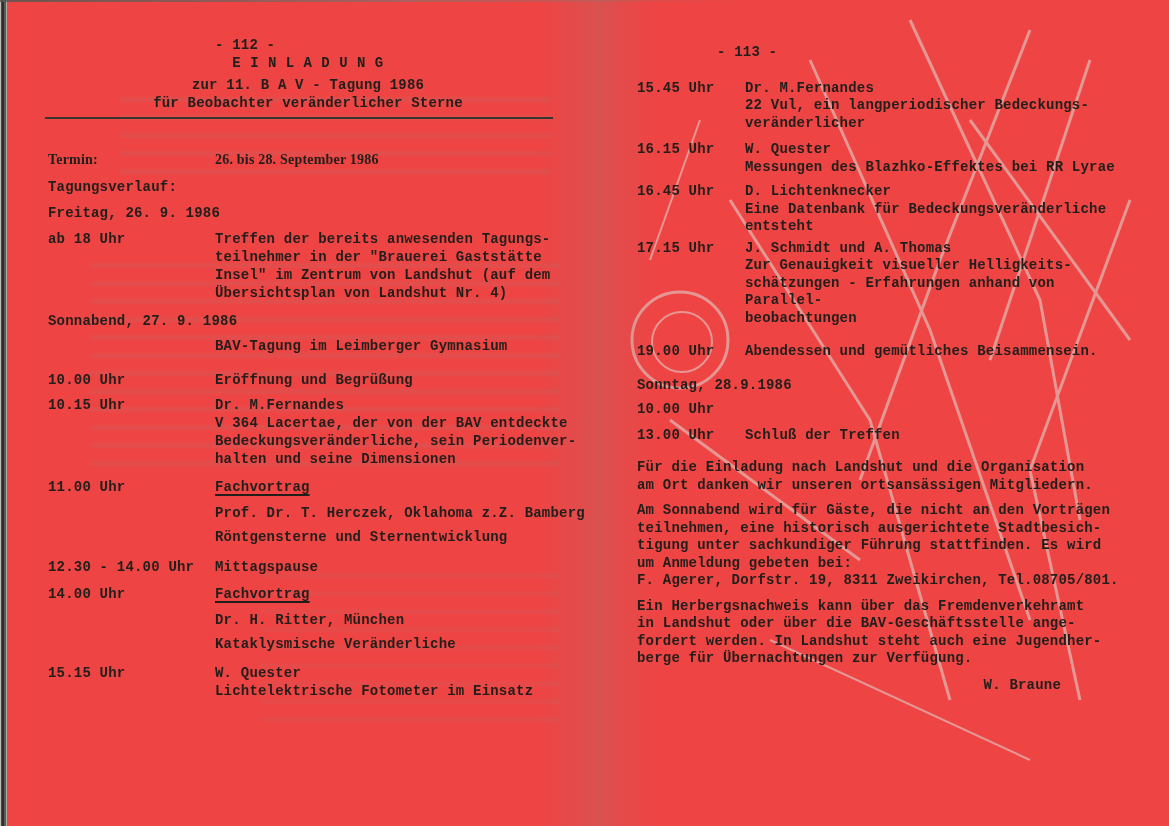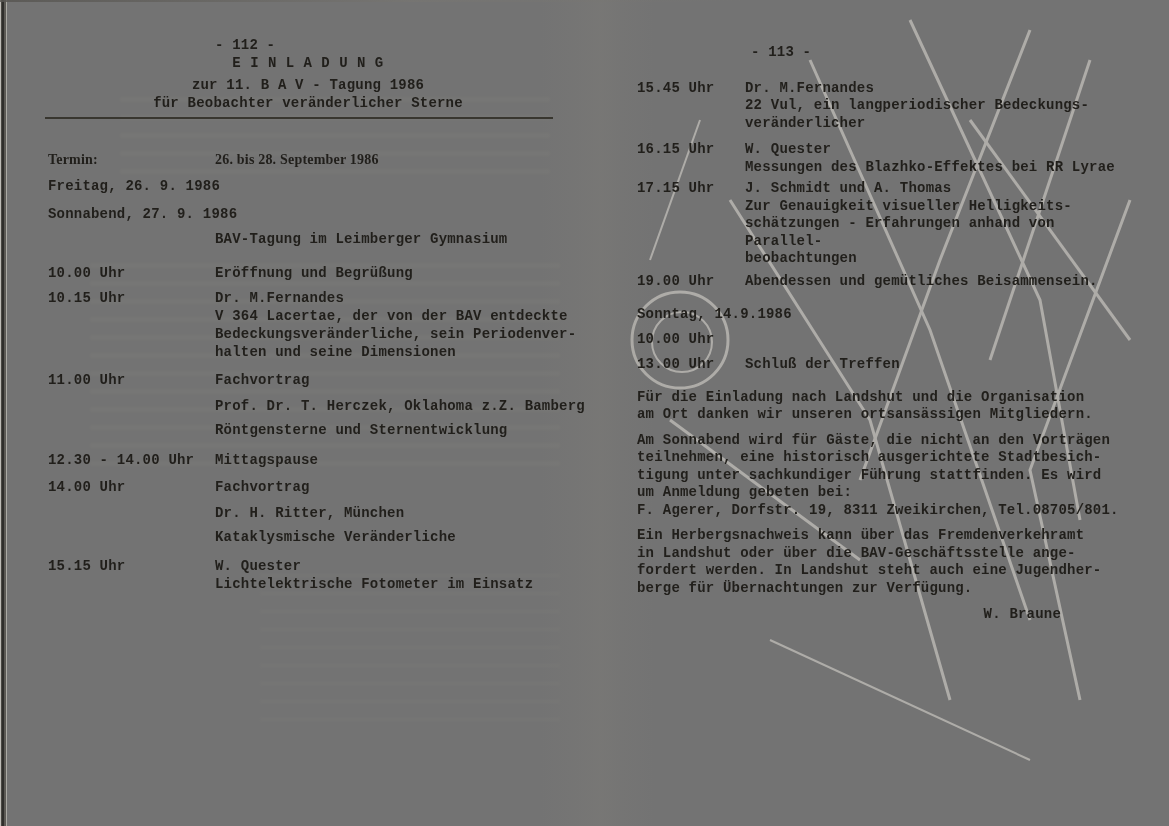--- a/index.html
+++ b/index.html
@@ -1,19 +1,19 @@
 <!DOCTYPE html>
 <html><head>
 <meta charset="utf-8">
 <style>
   html,body{margin:0;padding:0;background:#d8d6d2;}
   .scan{
     position:relative;
     width:1169px;height:826px;
-    background:#737373;
+    background:#ef4444;
     overflow:hidden;
     font-family:"Liberation Mono","DejaVu Sans Mono",monospace;
     font-weight:700;
     color:#211f1b;
     letter-spacing:.2px;
   }
   
   .edge-left{position:absolute;left:0;top:0;width:9px;height:100%;
     background:linear-gradient(90deg,#bdbbb6 0 1px,#4a4843 1px 2px,#2f2e2b 2px 4px,#5b5954 4px 6px,#abaaa4 6px 7px,rgba(171,170,164,0) 7px);}
   .edge-top{position:absolute;left:0;top:0;width:745px;height:2px;
@@ -22,46 +22,46 @@
     background:linear-gradient(90deg,rgba(135,132,124,0) 0,rgba(135,132,124,.14) 36%,rgba(135,132,124,.22) 52%,rgba(135,132,124,.10) 72%,rgba(135,132,124,0) 100%);}
   .bleed{position:absolute;filter:blur(1px);opacity:.5;pointer-events:none;
     background:repeating-linear-gradient(180deg,rgba(0,0,0,0) 0 13px,rgba(142,139,130,.28) 13px 18px);}
   .map-bleed{position:absolute;left:610px;top:0;width:559px;height:826px;pointer-events:none;opacity:.8;}
   
   .page{position:absolute;top:0;height:826px;box-sizing:border-box;font-size:14px;line-height:18px;}
   .page-left{left:8px;width:577px;padding:36px 0 0 40px;}
   .page-right{left:610px;width:559px;padding:44px 30px 0 27px;line-height:17.5px;}
   .pagenum{width:-moz-fit-content;width:fit-content;}
   .page-left .pagenum{margin-left:167px;}
-  .page-right .pagenum{margin-left:114px;}
+  .page-right .pagenum{margin-left:80px;}
   .title-block{width:520px;text-align:center;}
   .title-main{letter-spacing:.5px;}
   .title-sub1{margin-top:4px;}
   .title-rule{margin-left:-3px;width:508px;border-bottom:2px solid #38362f;margin-top:5px;}
   .meta{margin-top:32px;}
   .meta-row{display:flex;font-family:Liberation Serif, serif;}
   .meta-row + .meta-row{margin-top:10px;}
   .label-col{width:167px;flex:none;}
   .pre{white-space:pre-line;}
   .section-label{margin-top:9px;}
   .day-heading{margin-top:8px;}
   .row{display:flex;}
   .time-col{width:167px;flex:none;}
   .page-right .time-col{width:108px;}
   .intro-indent{margin-left:167px;margin-top:7px;}
-  .u{text-underline-offset:3px;text-decoration-thickness:2px;}
+  .u{text-decoration:underline;text-underline-offset:3px;text-decoration-thickness:2px;}
   .airy{line-height:24px;margin-top:5px;}
   .note{margin-top:6px;}
   .para{margin-top:8px;}
   .para-first{margin-top:15px;}
   .signature{text-align:right;padding-right:78px;margin-top:9px;}
   
   .mt8{margin-top:8px}.mt9{margin-top:9px}.mt10{margin-top:10px}
   .mt7{margin-top:7px}.mt16{margin-top:16px}
-  .mt4{margin-top:4px}.mt5{margin-top:5px}.mt18{margin-top:18px}
+  .mt4{margin-top:4px}.mt5{margin-top:16px}.mt18{margin-top:18px}
 </style>
 </head>
 <body>
 
 <div class="scan">
 
   <div class="map-bleed">
     <svg width="559" height="826" viewBox="0 0 559 826" xmlns="http://www.w3.org/2000/svg">
       <g fill="none" stroke="#dcd9d2" stroke-width="3" opacity="0.7">
         <path d="M300 20 L430 300 L470 520"></path>
@@ -96,23 +96,31 @@
       <div class="title-rule"></div>
     </div>
 
     <div class="meta">
       <div class="meta-row">
         <div class="label-col">Termin:</div>
         <div class="pre">26. bis 28. September 1986</div>
       </div>
     </div>
 
+    <div class="section-label">Tagungsverlauf:</div>
 
     <div class="day-heading">Freitag, 26. 9. 1986</div>
 
+    <div class="row mt8">
+      <div class="time-col">ab 18 Uhr</div>
+      <div class="pre">Treffen der bereits anwesenden Tagungs-
+teilnehmer in der "Brauerei Gaststätte
+Insel" im Zentrum von Landshut (auf dem
+Übersichtsplan von Landshut Nr. 4)</div>
+    </div>
 
     <div class="day-heading mt10">Sonnabend, 27. 9. 1986</div>
     <div class="intro-indent">BAV-Tagung im Leimberger Gymnasium</div>
 
     <div class="row mt16">
       <div class="time-col">10.00 Uhr</div>
       <div class="pre">Eröffnung und Begrüßung</div>
     </div>
 
     <div class="row mt7">
@@ -160,33 +168,39 @@
       <div class="time-col">15.45 Uhr</div>
       <div class="pre">Dr. M.Fernandes
 22 Vul, ein langperiodischer Bedeckungs-
 veränderlicher</div>
     </div>
     <div class="row mt9">
       <div class="time-col">16.15 Uhr</div>
       <div class="pre">W. Quester
 Messungen des Blazhko-Effektes bei RR Lyrae</div>
     </div>
+    <div class="row mt7">
+      <div class="time-col">16.45 Uhr</div>
+      <div class="pre">D. Lichtenknecker
+Eine Datenbank für Bedeckungsveränderliche
+entsteht</div>
+    </div>
     <div class="row mt4">
       <div class="time-col">17.15 Uhr</div>
       <div class="pre">J. Schmidt und A. Thomas
 Zur Genauigkeit visueller Helligkeits-
 schätzungen - Erfahrungen anhand von Parallel-
 beobachtungen</div>
     </div>
     <div class="row mt5">
       <div class="time-col">19.00 Uhr</div>
       <div class="pre">Abendessen und gemütliches Beisammensein.</div>
     </div>
 
-    <div class="day-heading mt16">Sonntag, 14.9.1986</div>
+    <div class="day-heading mt16">Sonntag, 28.9.1986</div>
 
     <div class="row mt7">
       <div class="time-col">10.00 Uhr</div>
     </div>
     <div class="row mt8">
       <div class="time-col">13.00 Uhr</div>
       <div class="pre">Schluß der Treffen</div>
     </div>
 
     <div class="pre para para-first">Für die Einladung nach Landshut und die Organisation

